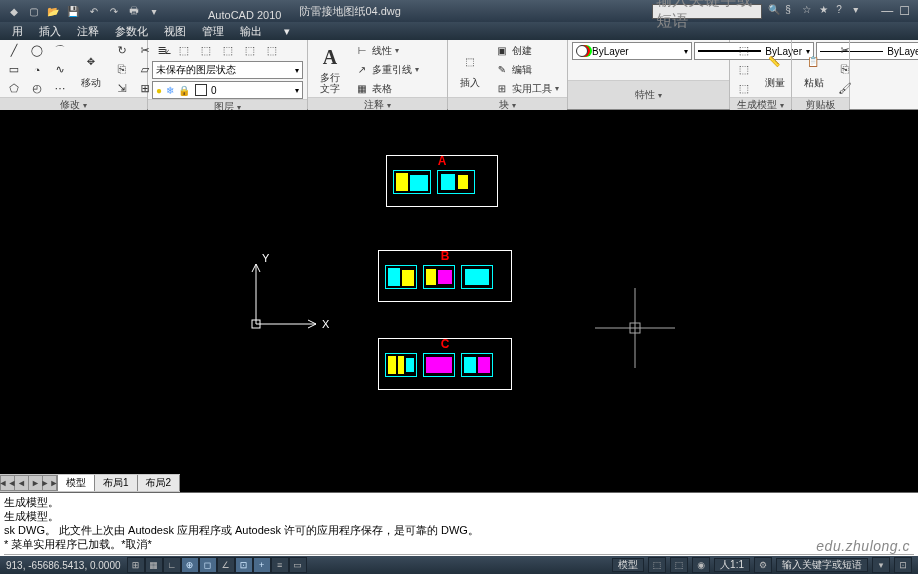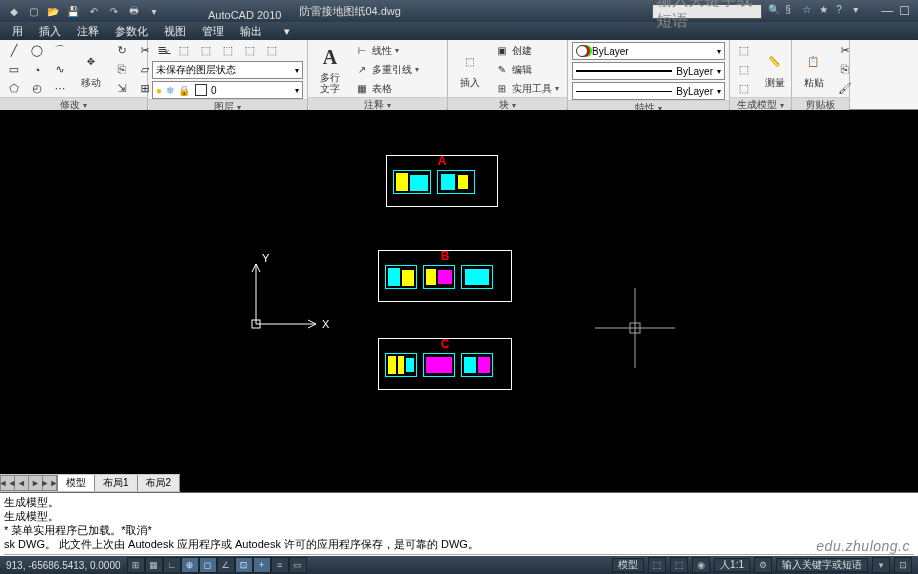--- a/index.html
+++ b/index.html
@@ -251,21 +251,21 @@
           </div>
       </div>
     </div>
     <div class="panel-title">
         <span>块</span>
         <span class="drop-ar">▾</span>
       </div>
   </div>
 
   <div class="panel" style="width:162px;">
-    <div class="panel-body" style="flex-direction:column; align-items:stretch; gap:2px;">
+    <div class="panel-body" style="flex-direction:row; align-items:stretch; gap:2px;">
       <div class="combo">
         <span style="width:12px;height:12px;background:#fff;border:1px solid #333;border-radius:50%;box-shadow:2px 0 0 #f00,4px 0 0 #0f0;"></span>
         <span>ByLayer</span>
         <span class="car">▾</span>
       </div>
       <div class="combo">
         <span class="line-preview"></span>
         <span>ByLayer</span>
         <span class="car">▾</span>
       </div>
@@ -397,22 +397,22 @@
     <span>►►</span>
   </div>
   <span class="tab active">模型</span>
   <span class="tab">布局1</span>
   <span class="tab">布局2</span>
 </div>
 
 <div class="cmdarea">
   <div>生成模型。</div>
   <div>生成模型。</div>
+  <div>sk DWG。  此文件上次由 Autodesk 应用程序或 Autodesk 许可的应用程序保存，是可靠的 DWG。</div>
   <div>* 菜单实用程序已加载。*取消*</div>
-  <div>sk DWG。  此文件上次由 Autodesk 应用程序或 Autodesk 许可的应用程序保存，是可靠的 DWG。</div>
   <div class="prompt">命令:</div>
   <div class="watermark">edu.zhulong.c</div>
 </div>
 
 <div class="statusbar">
   <span class="coords">913, -65686.5413, 0.0000</span>
   <div class="sb-btns">
     <span class="sb-btn">⊞</span>
     <span class="sb-btn">▦</span>
     <span class="sb-btn">∟</span>

